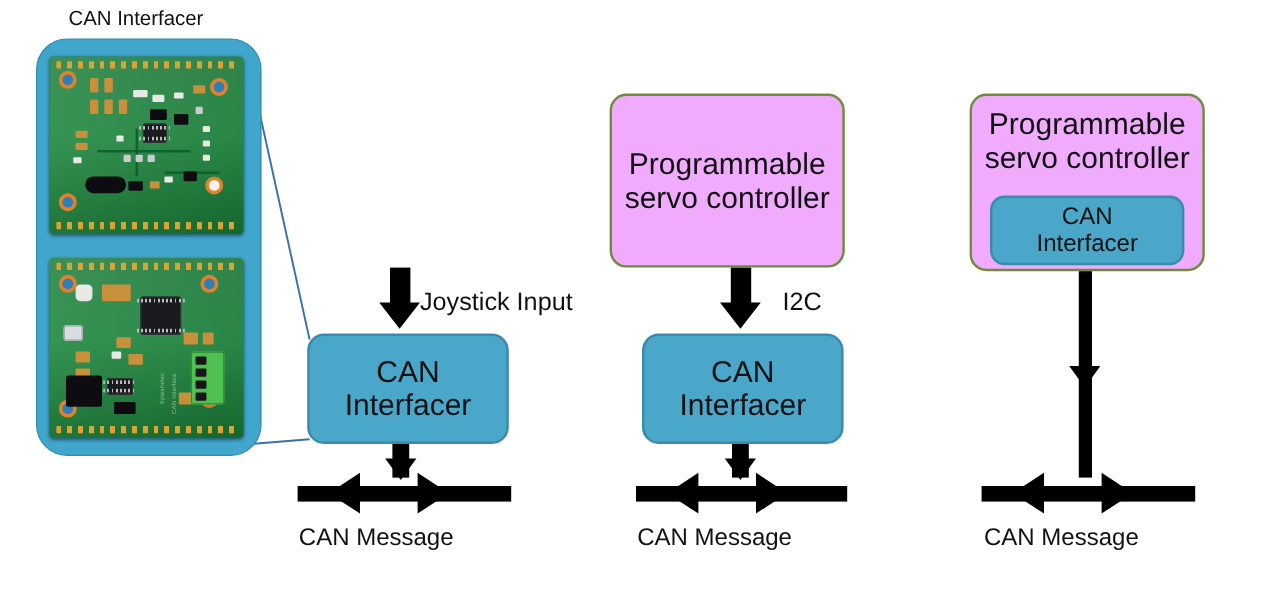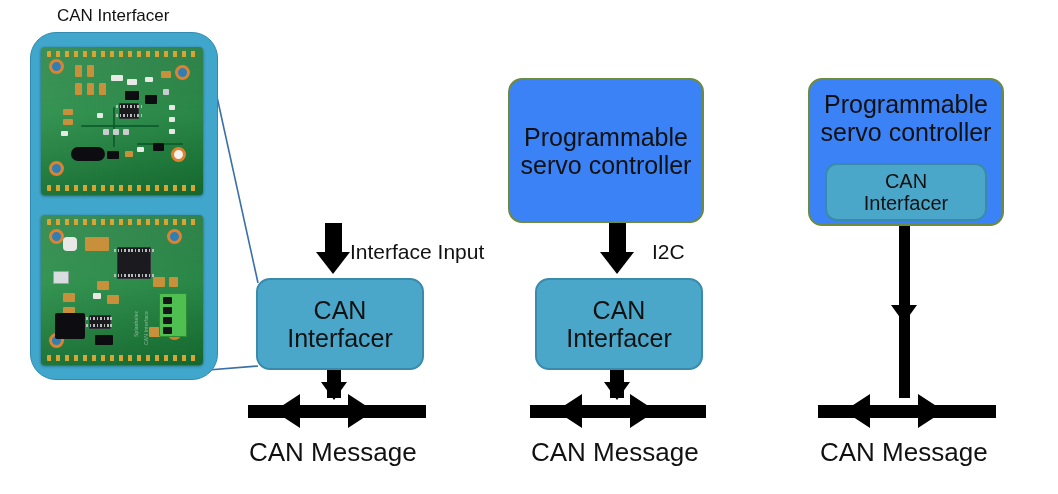--- a/index.html
+++ b/index.html
@@ -26,21 +26,21 @@
     display: flex;
     flex-direction: column;
     align-items: center;
     justify-content: center;
     text-align: center;
     color: #111111;
     line-height: 1.12;
     border-radius: 14px;
   }
   .node-green {
-    background: #3b82f6;
+    background: #f0abfc;
     border: 2px solid #6E8B3D;
   }
   .node-blue {
     background: #4BA7C9;
     border: 2px solid #3A8BAB;
   }
   .node .line {
     display: block;
     white-space: nowrap;
   }
@@ -206,21 +206,21 @@
     color: #111111;
     white-space: nowrap;
   }
   #title-label {
     left: 57px;
     top: 6px;
     font-size: 17px;
     text-align: center;
   }
   .edge-label { font-size: 21px; }
-  .bus-label  { font-size: 26px; }
+  .bus-label  { font-size: 20px; }
 </style>
 </head>
 <body>
 
 <div id="canvas">
 
   <div class="label" id="title-label">CAN Interfacer</div>
 
   <svg id="leaders" viewBox="0 0 1058 494" xmlns="http://www.w3.org/2000/svg">
     <line x1="208" y1="56" x2="258" y2="283" stroke="#3a6fa8" stroke-width="1.6"></line>
@@ -301,21 +301,21 @@
         <div class="screw" style="top:34px;"></div>
       </div>
       <div class="silk rot" style="left:92px; top:122px;">Splashelec</div>
       <div class="silk rot" style="left:102px; top:130px;">CAN Interface</div>
     </div>
   </div>
 
 
   <div class="vstem" style="left:325px; top:223px; width:17px; height:36px;"></div>
   <div class="vhead" style="left:316px; top:252px;"></div>
-  <div class="label edge-label" style="left:350px; top:240px;">Interface Input</div>
+  <div class="label edge-label" style="left:350px; top:240px;">Joystick Input</div>
 
   <div class="node node-blue" style="left:256px; top:278px; width:168px; height:92px; font-size:25px;">
     <span class="line">CAN</span>
     <span class="line">Interfacer</span>
   </div>
 
   <div class="vstem" style="left:327px; top:370px; width:14px; height:28px;"></div>
   <div class="vhead small" style="left:321px; top:382px;"></div>
 
   <div class="bus-bar" style="left:248px; top:405px; width:178px;"></div>

